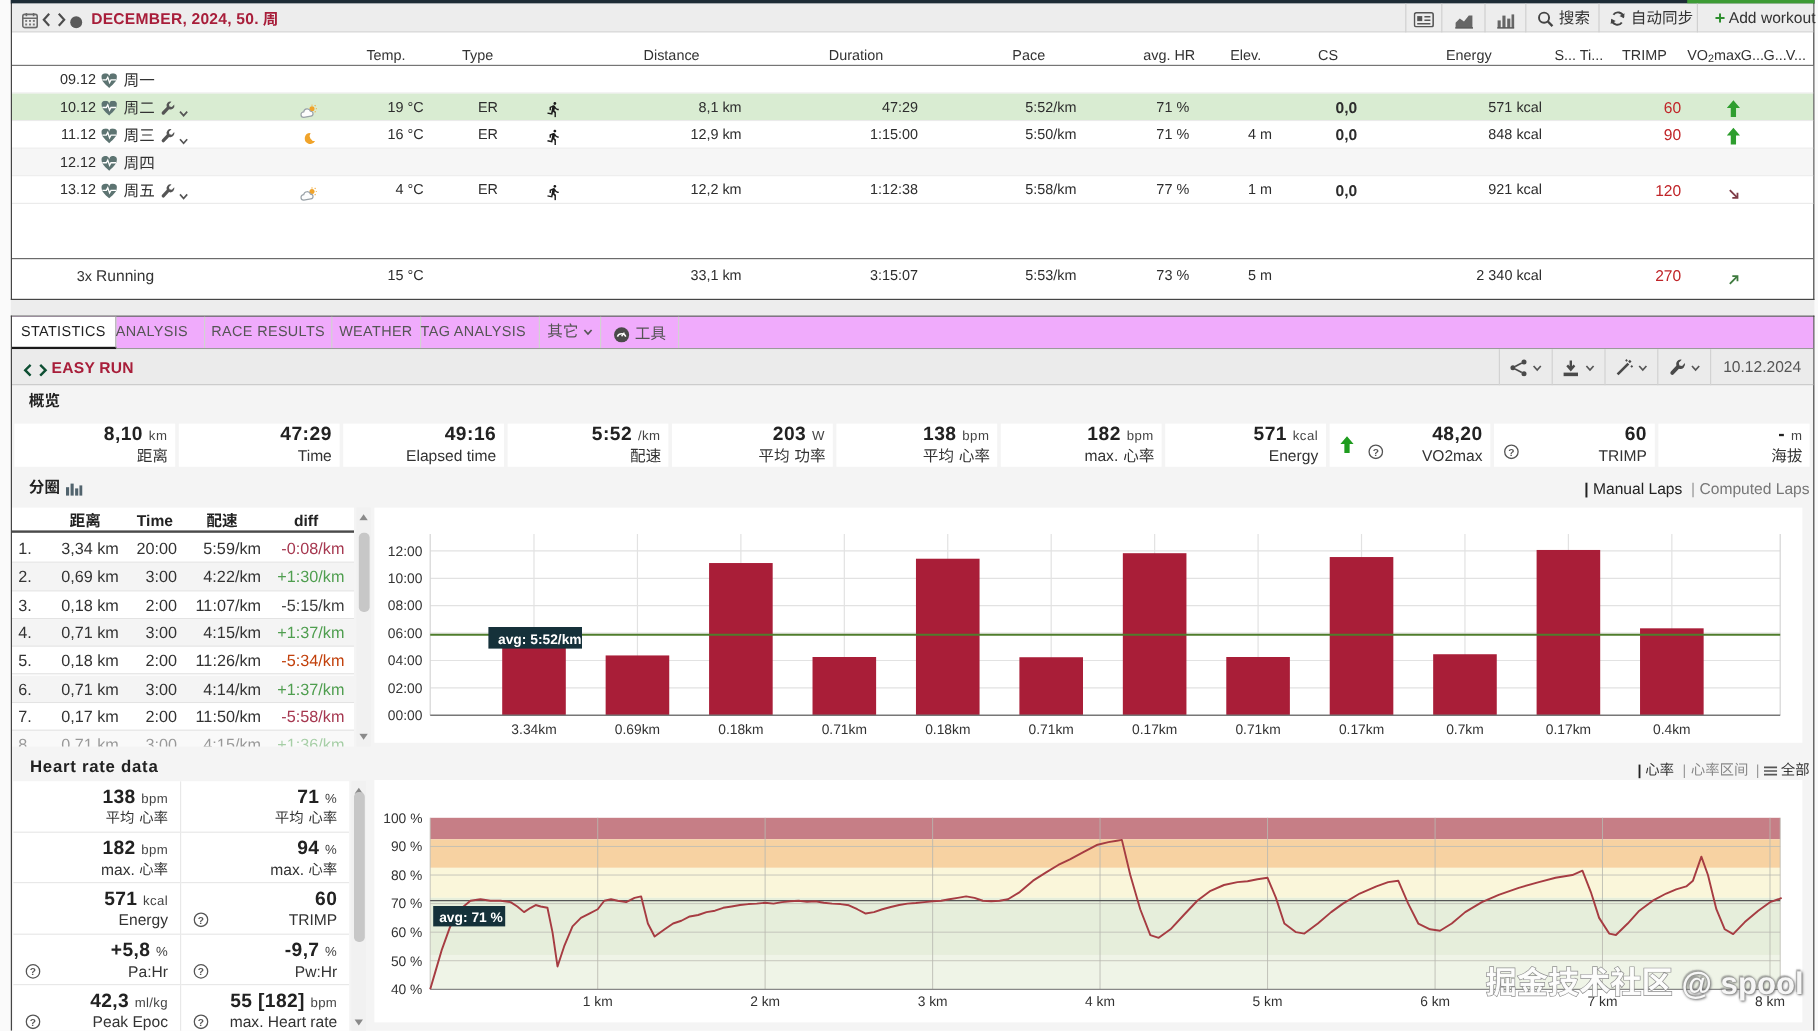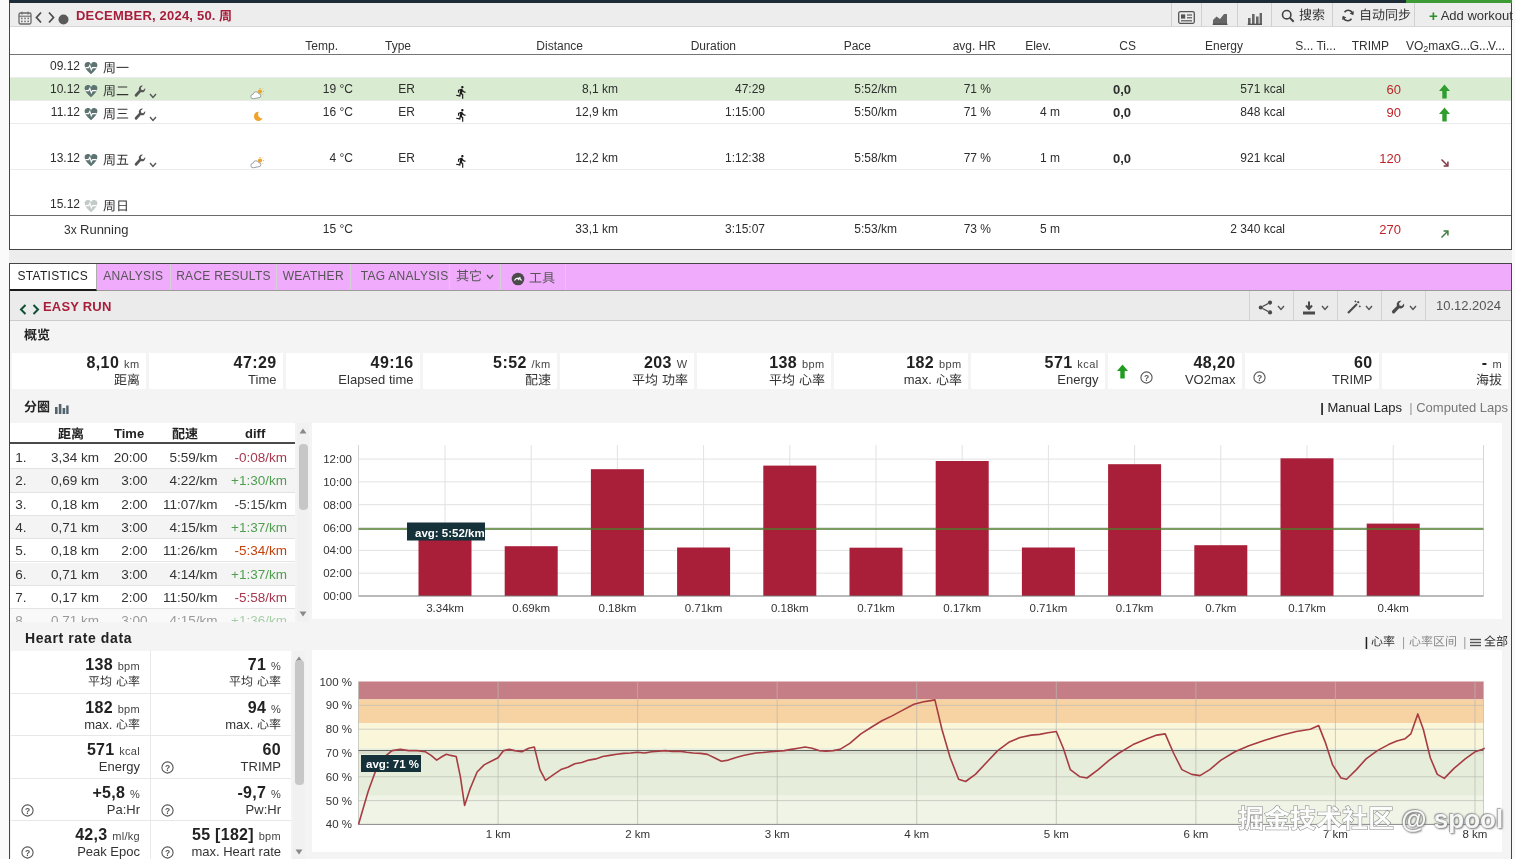--- a/index.html
+++ b/index.html
@@ -154,21 +154,21 @@
   </div>
 
   <div class="abs" style="left:0;top:28px;width:1501px;height:27px;border-bottom:1px solid #757575;font-size:12px;color:#333">
     <span class="r" style="right:1173px;top:11px">Temp.</span>
     <span class="r" style="right:1100px;top:11px">Type</span>
     <span class="r" style="right:928px;top:11px">Distance</span>
     <span class="r" style="right:775px;top:11px">Duration</span>
     <span class="r" style="right:640px;top:11px">Pace</span>
     <span class="r" style="right:515px;top:11px">avg. HR</span>
     <span class="r" style="right:460px;top:11px">Elev.</span>
-    <span class="r" style="right:375px;top:11px">CS</span>
+    <span class="r" style="right:396px;top:11px">CS</span>
     <span class="r" style="right:268px;top:11px">Energy</span>
     <span class="r" style="right:175px;top:11px">S... Ti...</span>
     <span class="r" style="right:122px;top:11px">TRIMP</span>
     <span class="r" style="right:60px;top:11px">VO<span style="font-size:9px;vertical-align:-2px">2</span>max</span>
     <span class="r" style="right:41px;top:11px">G...</span>
     <span class="r" style="right:22px;top:11px">G...</span>
     <span class="r" style="right:6px;top:11px">V...</span>
   </div>
 
   <div class="abs" style="left:0;top:55px;width:1501px;height:160px">
@@ -255,20 +255,32 @@
         <span class="r num" style="right:893px;width:70px;top:4px">12,9 km</span>
         <span class="r num" style="right:746px;width:70px;top:4px">1:15:00</span>
         <span class="r num" style="right:614px;width:70px;top:4px">5:50/km</span>
         <span class="r num" style="right:520px;width:50px;top:4px">71 %</span>
         <span class="r num" style="right:451px;width:50px;top:4px">4 m</span>
         <span class="r num" style="right:380px;width:50px;top:4px;font-weight:bold;font-size:13px">0,0</span>
         <span class="r num" style="right:226px;width:80px;top:4px">848 kcal</span>
         <span class="r" style="right:110px;width:50px;top:4px;font-size:13px;color:#c02428">90</span>
         <span class="abs" style="left:1428px;top:4px"><svg class="ic" width="13" height="15" viewBox="0 0 13 15">
             <path d="M6.5 0.5 L12 7 H8.7 V14.5 H4.3 V7 H1 Z" fill="#2f9e2f"></path>
+          </svg></span>
+      </div>
+      <div class="abs" style="left:0;top:69px;width:1501px;height:23px;background:#f6f6f6;border-bottom:1px solid #ebebeb">
+        <span class="r num" style="left:36px;width:34px;top:4px">12.12</span>
+        <span class="abs" style="left:74px;top:4px"><svg class="ic" width="14" height="13" viewBox="0 0 14 13">
+            <path d="M7 12.3 C2.9 8.6 0.7 6.3 0.7 3.8 A3.2 3.2 0 0 1 7 2.6 A3.2 3.2 0 0 1 13.3 3.8 C13.3 6.3 11.1 8.6 7 12.3 Z" fill="#5d7472"></path>
+            <polyline points="1.3,5.6 4.6,5.6 5.8,3.4 7.3,7.8 8.5,5.6 12.7,5.6" fill="none" stroke="#fff" stroke-width="1.1"></polyline>
+          </svg></span>
+        <span class="abs" style="left:93px;top:3px;color:#333"><svg class="cj" width="13" height="13" style="vertical-align:-1.6px" viewBox="0 0 1000 1000">
+            <use href="#u5468"></use>
+          </svg><svg class="cj" width="13" height="13" style="vertical-align:-1.6px" viewBox="0 0 1000 1000">
+            <use href="#u56db"></use>
           </svg></span>
       </div>
       <div class="abs" style="left:0;top:92px;width:1501px;height:23px;background:#fff;border-bottom:1px solid #ebebeb">
         <span class="r num" style="left:36px;width:34px;top:4px">13.12</span>
         <span class="abs" style="left:74px;top:4px"><svg class="ic" width="14" height="13" viewBox="0 0 14 13">
             <path d="M7 12.3 C2.9 8.6 0.7 6.3 0.7 3.8 A3.2 3.2 0 0 1 7 2.6 A3.2 3.2 0 0 1 13.3 3.8 C13.3 6.3 11.1 8.6 7 12.3 Z" fill="#5d7472"></path>
             <polyline points="1.3,5.6 4.6,5.6 5.8,3.4 7.3,7.8 8.5,5.6 12.7,5.6" fill="none" stroke="#fff" stroke-width="1.1"></polyline>
           </svg></span>
         <span class="abs" style="left:93px;top:3px;color:#333"><svg class="cj" width="13" height="13" style="vertical-align:-1.6px" viewBox="0 0 1000 1000">
             <use href="#u5468"></use>
@@ -302,32 +314,20 @@
         <span class="r num" style="right:520px;width:50px;top:4px">77 %</span>
         <span class="r num" style="right:451px;width:50px;top:4px">1 m</span>
         <span class="r num" style="right:380px;width:50px;top:4px;font-weight:bold;font-size:13px">0,0</span>
         <span class="r num" style="right:226px;width:80px;top:4px">921 kcal</span>
         <span class="r" style="right:110px;width:50px;top:4px;font-size:13px;color:#c02428">120</span>
         <span class="abs" style="left:1430px;top:6px"><svg class="ic" width="10" height="10" viewBox="0 0 10 10">
             <g stroke="#7d3a46" stroke-width="1.5" fill="none">
               <path d="M1.5 1.5 L7.5 7.5"></path>
               <path d="M7.9 3.6 L7.9 7.9 L3.6 7.9"></path>
             </g>
-          </svg></span>
-      </div>
-      <div class="abs" style="left:0;top:138px;width:1501px;height:23px;background:#fff;border-bottom:1px solid #ebebeb">
-        <span class="r num" style="left:36px;width:34px;top:4px">15.12</span>
-        <span class="abs" style="left:74px;top:4px"><svg class="ic" width="14" height="13" viewBox="0 0 14 13">
-            <path d="M7 12.3 C2.9 8.6 0.7 6.3 0.7 3.8 A3.2 3.2 0 0 1 7 2.6 A3.2 3.2 0 0 1 13.3 3.8 C13.3 6.3 11.1 8.6 7 12.3 Z" fill="#c3cbc9"></path>
-            <polyline points="1.3,5.6 4.6,5.6 5.8,3.4 7.3,7.8 8.5,5.6 12.7,5.6" fill="none" stroke="#fff" stroke-width="1.1"></polyline>
-          </svg></span>
-        <span class="abs" style="left:93px;top:3px;color:#333"><svg class="cj" width="13" height="13" style="vertical-align:-1.6px" viewBox="0 0 1000 1000">
-            <use href="#u5468"></use>
-          </svg><svg class="cj" width="13" height="13" style="vertical-align:-1.6px" viewBox="0 0 1000 1000">
-            <use href="#u65e5"></use>
           </svg></span>
       </div>
   </div>
   <div class="abs" style="left:0;top:215px;width:1501px;height:33px;border-top:1px solid #6b6b6b">
     <span class="abs" style="left:54px;top:6px;font-size:12px;color:#333">3x <span style="font-size:13px">Running</span></span>
       <span class="r num" style="right:1158px;width:60px;top:6px">15 °C</span>
       <span class="r num" style="right:893px;width:70px;top:6px">33,1 km</span>
       <span class="r num" style="right:746px;width:70px;top:6px">3:15:07</span>
       <span class="r num" style="right:614px;width:70px;top:6px">5:53/km</span>
       <span class="r num" style="right:520px;width:50px;top:6px">73 %</span>
@@ -342,24 +342,24 @@
         </svg></span>
   </div>
 </div>
 
 <div class="abs" style="left:9px;top:250px;width:1503px;height:13px;background:#ededed"></div>
 
 <div class="panel" style="top:263px;height:596px;border-top:1px solid #454545;background:#f4f4f4">
 
   <div class="abs" style="left:0;top:0;width:1501px;height:27px;background:#f0abfc;border-bottom:1px solid #9a9a9a">
     <div class="abs" style="left:0px;top:0;width:86.5px;height:27px;background:#fff;border-bottom:2px solid #1a1a1a;border-right:1px solid #adadad;text-align:center;line-height:25px;font-size:12px;letter-spacing:0.3px;color:#222">STATISTICS</div>
-      <div class="abs" style="left:86.5px;top:0;width:74.5px;height:26px;border-right:1px solid #d2d2d2;text-align:center;line-height:25px;font-size:12px;letter-spacing:0.3px;color:#555">ANALYSIS</div>
+      <div class="abs" style="left:86.5px;top:0;width:74.5px;height:26px;border-right:1px solid #d2d2d2;line-height:25px;font-size:12px;letter-spacing:0.3px;color:#555">ANALYSIS</div>
       <div class="abs" style="left:161.0px;top:0;width:106px;height:26px;border-right:1px solid #d2d2d2;text-align:center;line-height:25px;font-size:12px;letter-spacing:0.3px;color:#555">RACE RESULTS</div>
       <div class="abs" style="left:267.0px;top:0;width:73.5px;height:26px;border-right:1px solid #d2d2d2;text-align:center;line-height:25px;font-size:12px;letter-spacing:0.3px;color:#555">WEATHER</div>
-      <div class="abs" style="left:340.5px;top:0;width:99px;height:26px;border-right:1px solid #d2d2d2;text-align:right;line-height:25px;font-size:12px;letter-spacing:0.3px;color:#555">TAG ANALYSIS</div>
+      <div class="abs" style="left:340.5px;top:0;width:99px;height:26px;border-right:1px solid #d2d2d2;text-align:left;line-height:25px;font-size:12px;letter-spacing:0.3px;color:#555">TAG ANALYSIS</div>
       <div class="abs" style="left:439.5px;top:0;width:51.5px;height:26px;border-right:1px solid #d2d2d2;text-align:center;line-height:25px;font-size:12px;letter-spacing:0.3px;color:#555"><svg class="cj" width="13" height="13" style="vertical-align:-1.6px" viewBox="0 0 1000 1000">
           <use href="#u5176"></use>
         </svg><svg class="cj" width="13" height="13" style="vertical-align:-1.6px" viewBox="0 0 1000 1000">
           <use href="#u5b83"></use>
         </svg> <svg class="ic" width="8" height="6" viewBox="0 0 8 6">
           <path d="M1 1 L4 4.4 L7 1" fill="none" stroke="#555" stroke-width="1.4"></path>
         </svg></div>
       <div class="abs" style="left:491.0px;top:0;width:65px;height:26px;border-right:1px solid #d2d2d2;text-align:center;line-height:27px;font-size:13px;color:#555"><svg class="ic" width="14" height="14" viewBox="0 0 14 14" style="margin-right:4px">
           <circle cx="7" cy="7" r="6.3" fill="#4a4a4a"></circle>
           <path d="M3.5 8.5 a3.8 3.8 0 0 1 7 0" fill="none" stroke="#fff" stroke-width="1.2"></path>

